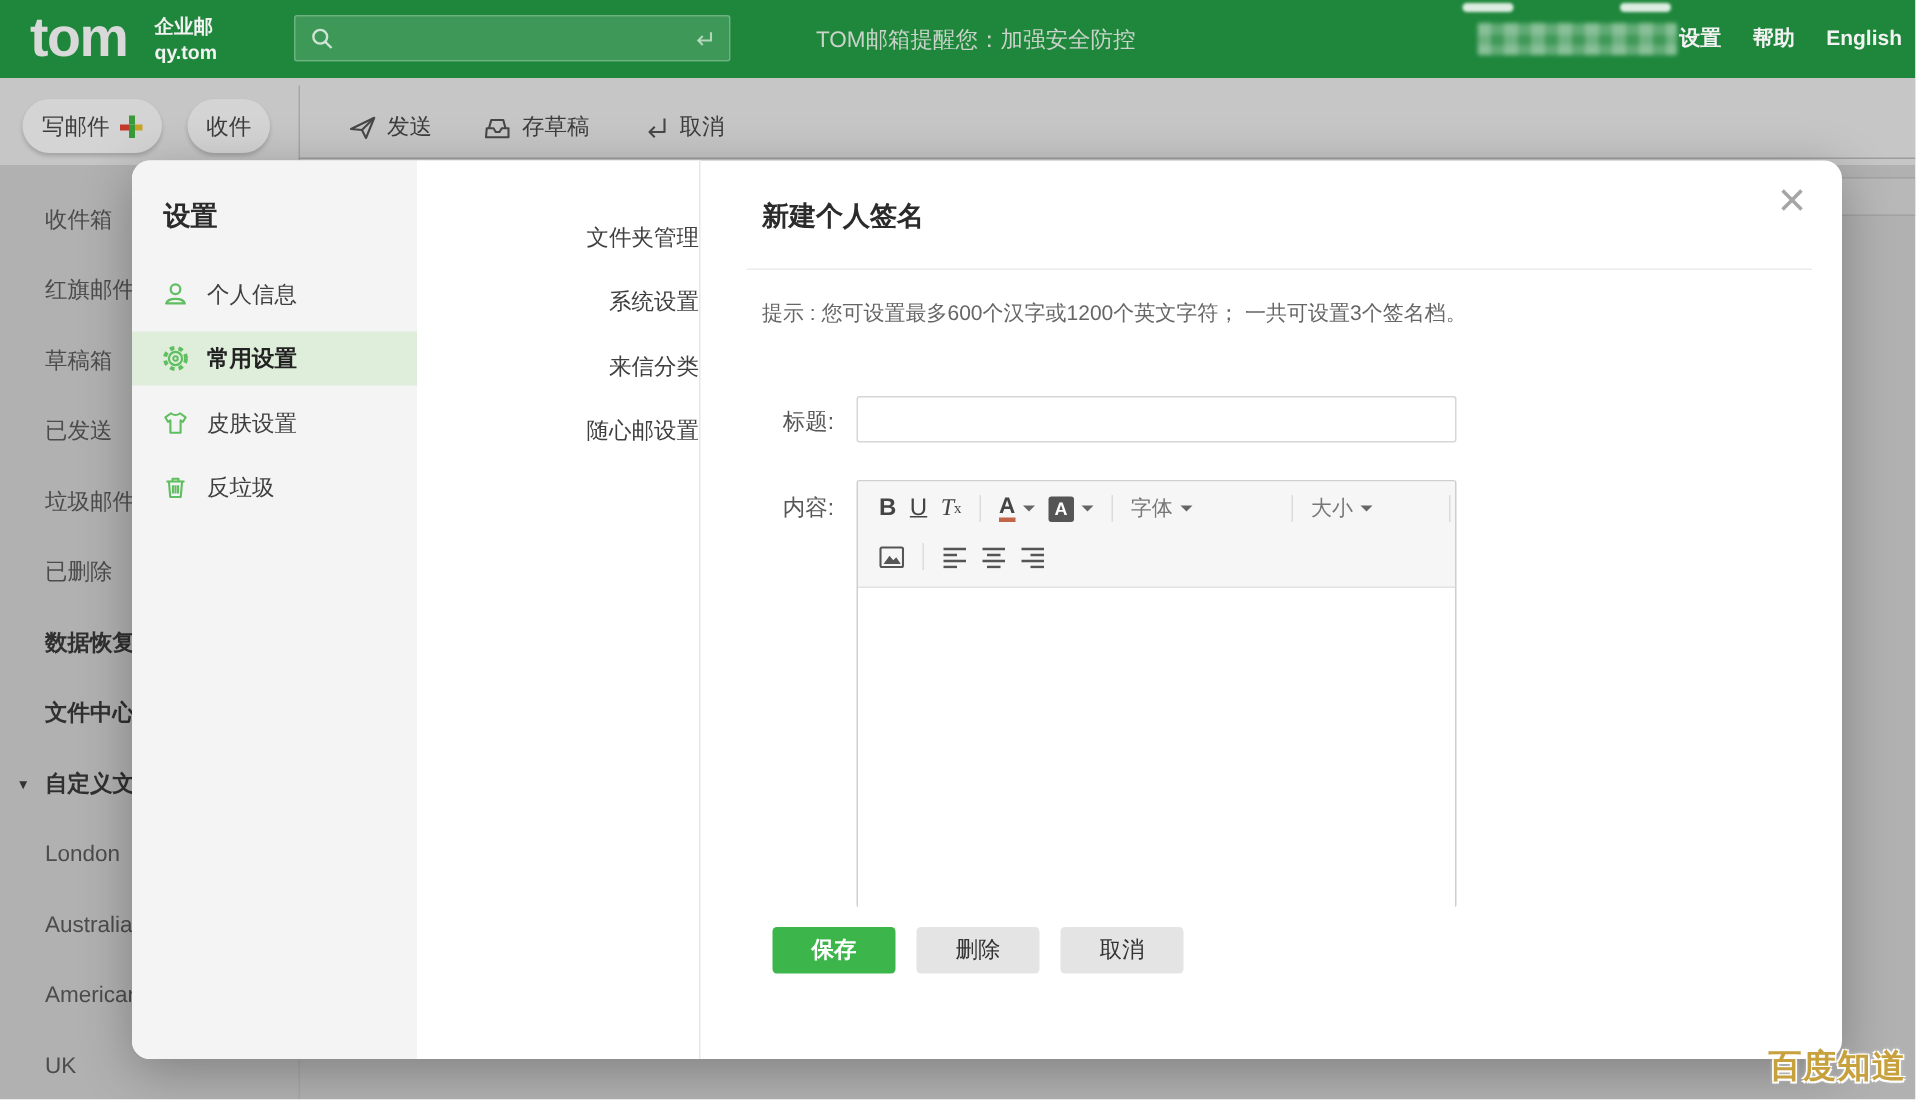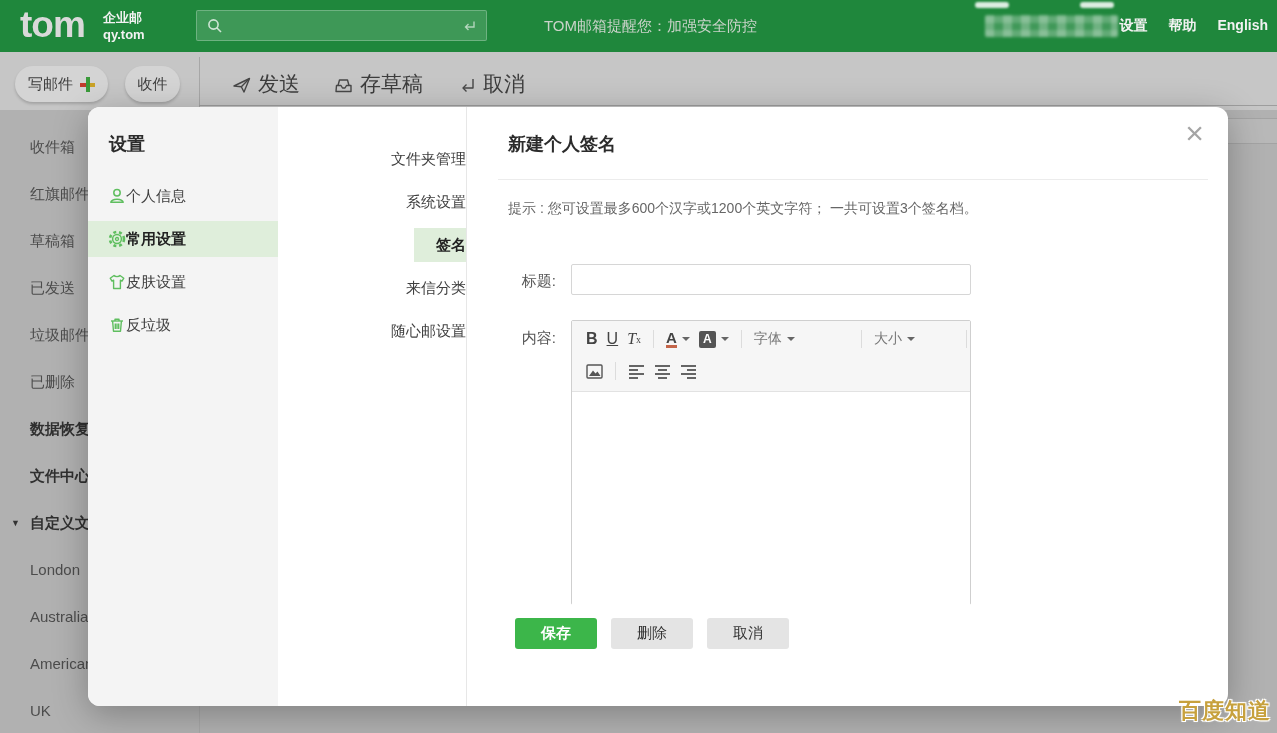--- a/index.html
+++ b/index.html
@@ -36,41 +36,41 @@
   .pill-compose { left:15px; width:93px; }
   .pill-receive { left:125px; width:55px;text-align:right; }
   .plus-icon { position:relative; width:15px; height:15px; display:inline-block; }
   .plus-icon i { position:absolute; display:block; }
   .plus-v1 { left:6px; top:0; width:4px; height:6px; background:#3a9a3a; }
   .plus-v2 { left:6px; top:9px; width:4px; height:6px; background:#3a9a3a; }
   .plus-h1 { left:0; top:6px; width:6px; height:4px; background:#c23b2e; }
   .plus-h2 { left:9px; top:6px; width:6px; height:4px; background:#c9a227; }
   .plus-c  { left:6px; top:6px; width:4px; height:4px; background:#3a9a3a; }
   .tb-actions { position:absolute; left:232px; top:14px; display:flex; align-items:center; gap:34px; height:36px; }
-  .tb-action { display:flex; align-items:center; gap:7px; color:#3d3d3d; font-size:21px; cursor:pointer; }
+  .tb-action { display:flex; align-items:center; gap:7px; color:#3d3d3d; font-size:15px; cursor:pointer; }
 
   
   .vline-sidebar { position:absolute; left:199px; top:57px; width:1px; height:676px; background:#a7a7a7; z-index:1; }
   .hline { position:absolute; left:199px; width:1078px; height:1px; background:#9d9d9d; z-index:1; }
   .list-band { position:absolute; left:199px; top:119px; width:1078px; height:24px; background:#b8b8b8; z-index:1; }
 
   
   .sidebar { position:absolute; left:0; top:110px; width:199px; bottom:0; z-index:2; }
   .sidebar ul { list-style:none; padding-top:26px; display:flex; flex-direction:column; gap:25px; }
   .sb-item { position:relative; height:22px; line-height:22px; padding-left:30px; font-size:15px; color:#4c4c4c; cursor:pointer; white-space:nowrap; }
   .sb-item.bold { font-weight:700; color:#303030; }
   .sb-caret { position:absolute; left:11px; top:0; font-size:9px; color:#333; }
 
   
   .modal { position:absolute; left:88px; top:107px; width:1140px; height:599px; background:#fff; border-radius:12px;
            box-shadow:0 8px 35px rgba(0,0,0,.28); z-index:5; }
   .m-col1 { position:absolute; left:0; top:0; width:190px; height:599px; background:#f4f4f4; border-radius:12px 0 0 12px; }
   .m-col1 h2 { padding:25px 0 0 21px; font-size:18px; font-weight:700; color:#2b2b2b; height:49px; }
   .m-menu { list-style:none; margin-top:22px; display:flex; flex-direction:column; gap:7px; }
-  .m-menu li { height:36px; display:flex; align-items:center; padding-left:20px; font-size:15px; color:#3f3f3f; cursor:pointer; }
+  .m-menu li { height:36px; display:flex; align-items:center; gap:12px; padding-left:20px; font-size:15px; color:#3f3f3f; cursor:pointer; }
   .m-menu li.selected { background:#dfeedb; font-weight:700; color:#222; }
   .m-col2 { position:absolute; left:190px; top:0; width:189px; height:599px; background:#fff; border-right:1px solid #e7e7e7; border-radius:0; }
   .m-submenu { list-style:none; margin-top:35px; display:flex; flex-direction:column; gap:9px;align-items:flex-end; }
   .m-submenu li { height:34px; line-height:34px; padding-left:22px; font-size:15px; color:#3f3f3f; cursor:pointer; }
   .m-submenu li.selected { background:#dfeedb; font-weight:700; color:#222; }
 
   .m-content { position:absolute; left:379px; top:0; width:761px; height:599px; }
   .mc-header { position:absolute; left:0; top:0; width:100%; height:73px; }
   .mc-title { position:absolute; left:41px; top:25px; font-size:18px; font-weight:700; color:#2b2b2b; }
   .mc-divider { position:absolute; left:31px; right:20px; top:72px; height:1px; background:#ececec; }
@@ -266,21 +266,20 @@
           </span>
           <span>反垃圾</span>
         </li>
       </ul>
     </div>
 
     <div class="m-col2">
       <ul class="m-submenu">
         <li>文件夹管理</li>
         <li>系统设置</li>
-        <li class="selected">签名</li>
         <li>来信分类</li>
         <li>随心邮设置</li>
       </ul>
     </div>
 
     <div class="m-content">
       <div class="mc-header">
         <div class="mc-title">新建个人签名</div>
         <div class="mc-close">×</div>
       </div>

